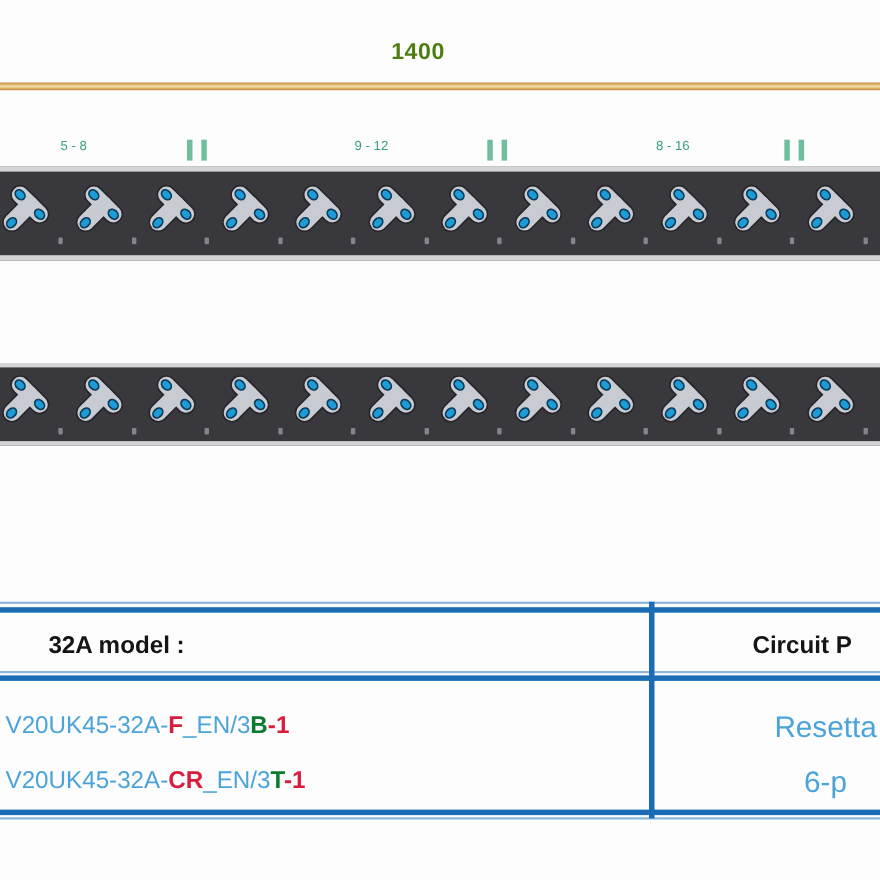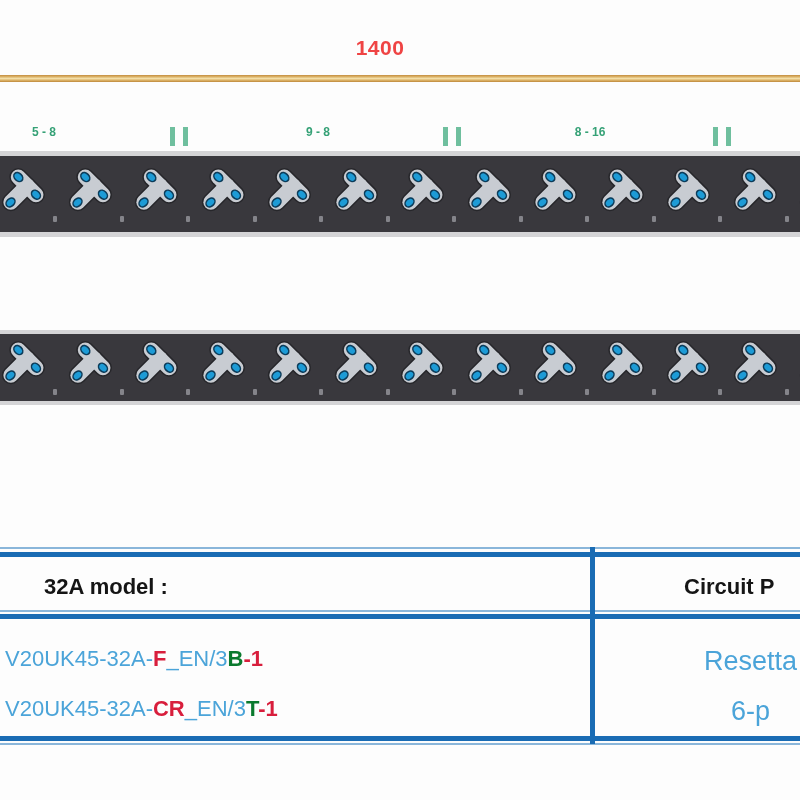--- a/index.html
+++ b/index.html
@@ -3,25 +3,25 @@
 <meta charset="utf-8">
 <style>
   html,body{margin:0;padding:0;}
   body{
     width:800px;height:800px;background:#fdfdfd;overflow:hidden;position:relative;
     font-family:"Liberation Sans", sans-serif;
   }
   .abs{position:absolute;}
   
   .dim-label{left:340px;top:36px;width:80px;text-align:center;
-    font-size:21px;font-weight:600;color:#ef4444;letter-spacing:.5px;}
+    font-size:21px;font-weight:600;color:#4d7c0f;letter-spacing:.5px;}
   .dim-line{left:0;top:75px;width:800px;height:7px;
     background:linear-gradient(#c28c3e 0%,#d9ae62 22%,#f3dfa8 50%,#d9ae62 78%,#bd873a 100%);}
   
-  .grp{top:125px;height:18px;font-size:12px;font-weight:700;color:#35a176;text-align:center;}
+  .grp{top:125px;height:18px;font-size:12px;font-weight:400;color:#35a176;text-align:right;}
   .sep{top:127px;height:19px;display:flex;gap:8px;}
   .sep i{display:block;width:5px;height:19px;background:#6fbf9e;}
   
   .strip{left:0;width:800px;background:#39383d;box-sizing:border-box;overflow:hidden;}
   .strip1{top:151px;height:86px;border-top:5px solid #d4d4d6;border-bottom:5px solid #d4d4d6;}
   .strip2{top:330px;height:75px;border-top:4px solid #d4d4d6;border-bottom:4px solid #d4d4d6;}
   .socket{position:absolute;width:60px;height:60px;}
   .socket-mark{position:absolute;width:4px;height:6px;background:#97979d;border-radius:1px;opacity:.8;}
   
   .tline{left:0;width:800px;}
@@ -41,21 +41,21 @@
 <div>
 
   <div class="abs dim-label">1400</div>
   <div class="abs dim-line"></div>
 
   <div class="abs grp" style="left:9px;width:70px;">5 - 8</div>
   <div class="abs sep" style="left:170px;">
       <i></i>
       <i></i>
     </div>
-  <div class="abs grp" style="left:283px;width:70px;">9 - 8</div>
+  <div class="abs grp" style="left:283px;width:70px;">9 - 12</div>
   <div class="abs sep" style="left:443px;">
       <i></i>
       <i></i>
     </div>
   <div class="abs grp" style="left:553px;width:74px;">8 - 16</div>
   <div class="abs sep" style="left:713px;">
       <i></i>
       <i></i>
     </div>
 

